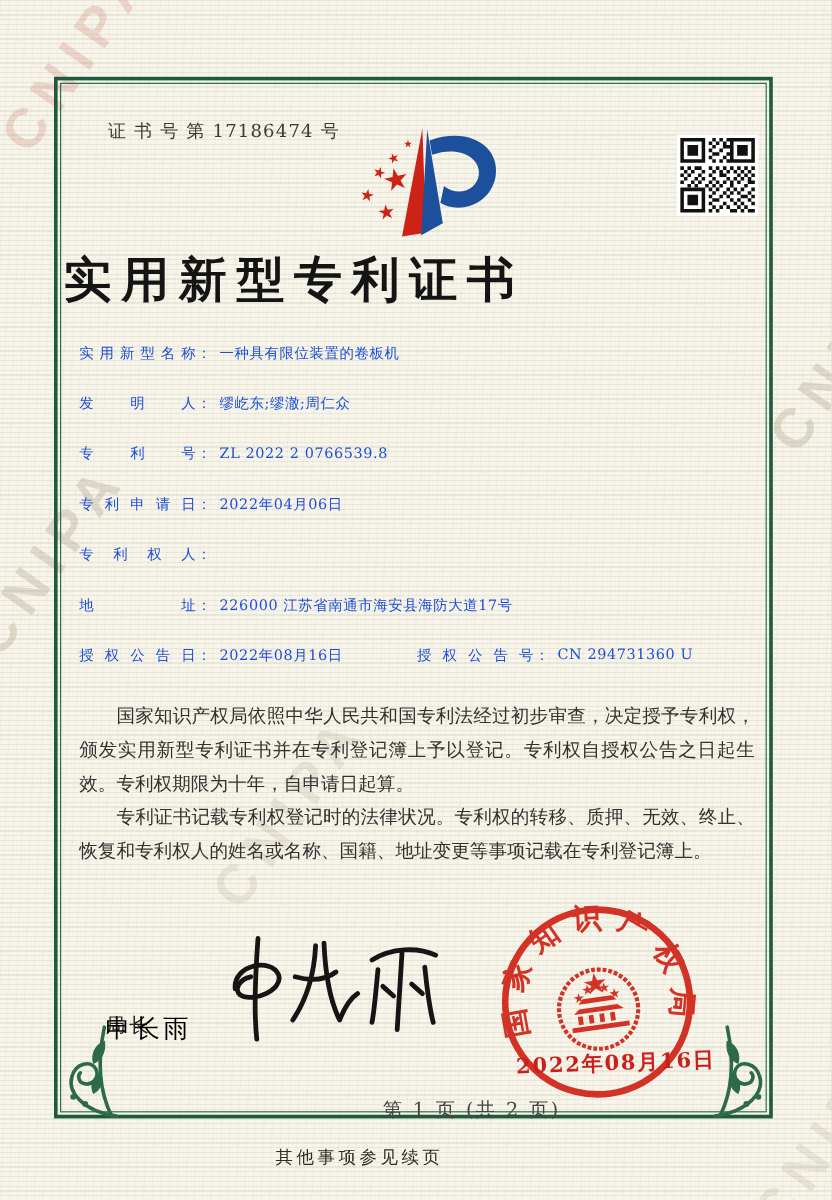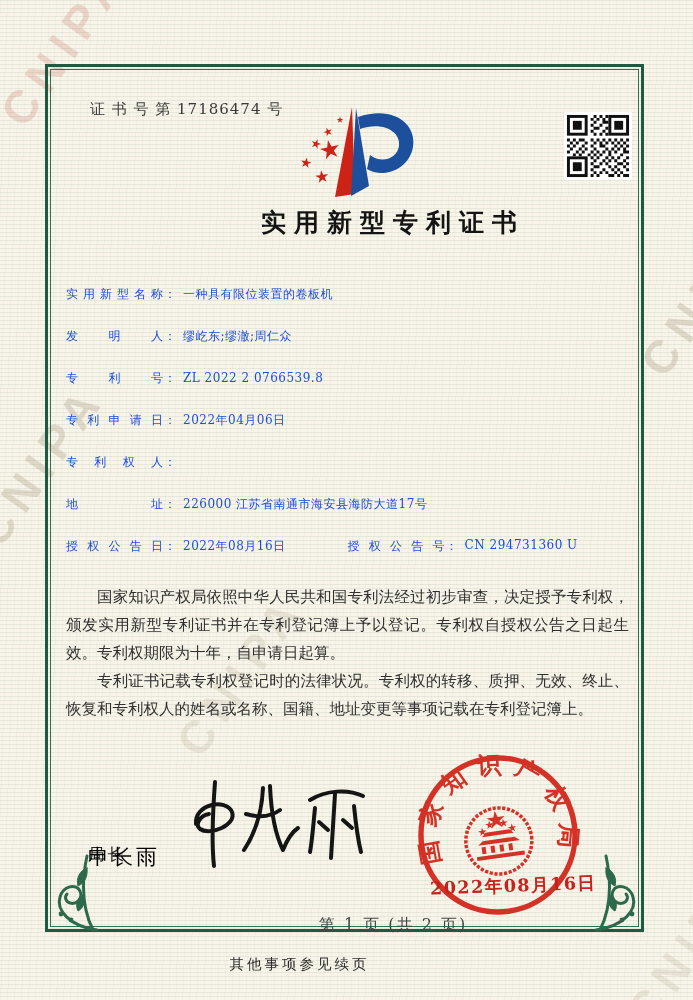--- a/index.html
+++ b/index.html
@@ -24,22 +24,22 @@
   .wm.faint{color:rgba(165,152,130,0.18);}
   .frame{
     position:absolute;left:45px;top:64px;width:599px;height:868px;
     border:3.5px solid #1d5a40;box-sizing:border-box;
   }
   .frame::before{content:"";position:absolute;inset:2px;border:1px solid #2f6e52;}
   .cert-no{position:absolute;left:66px;top:100px;font-size:15px;color:#3a3a3a;letter-spacing:1px;margin-left:24px;}
   .logo{position:absolute;left:276px;top:104px;width:145px;height:97px;}
   .qr{position:absolute;left:563px;top:112px;width:70px;height:68px;}
   .title{
-    position:absolute;left:45px;top:206px;width:600px;text-align:center;
-    font-size:25px;font-weight:bold;letter-spacing:8px;color:#141414;text-indent:8px;padding-left:44px;
+    position:absolute;left:45px;top:206px;width:600px;
+    font-size:40px;font-weight:bold;letter-spacing:8px;color:#141414;text-indent:8px;
   }
   .fields{position:absolute;left:66px;top:286px;width:566px;font-size:12px;color:#1d4ed8;}
   .frow{display:flex;align-items:baseline;margin-bottom:25px;white-space:nowrap;}
   .flabel{display:inline-block;width:97px;text-align:justify;text-align-last:justify;}
   .fcolon{margin:0 7px 0 1px;}
   .fvalue{letter-spacing:0.5px;}
   .pair2{margin-left:62px;display:flex;align-items:flex-start;}
   .paras{position:absolute;left:66px;top:584px;width:563px;font-size:15.5px;line-height:1.8;color:#303030;text-align:justify;}
   .paras p{margin:0;text-indent:2em;}
   .dir-title{position:absolute;left:88px;top:844px;font-size:16.5px;letter-spacing:3px;color:#222;}

